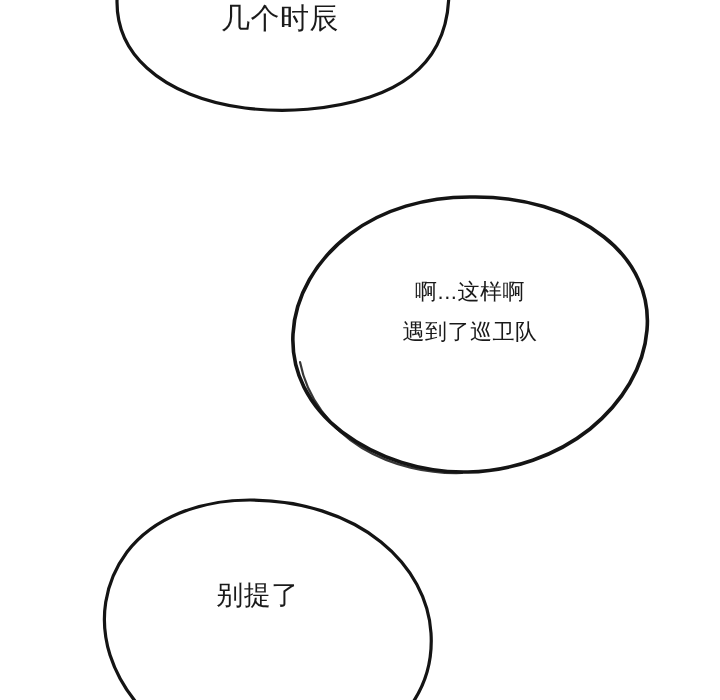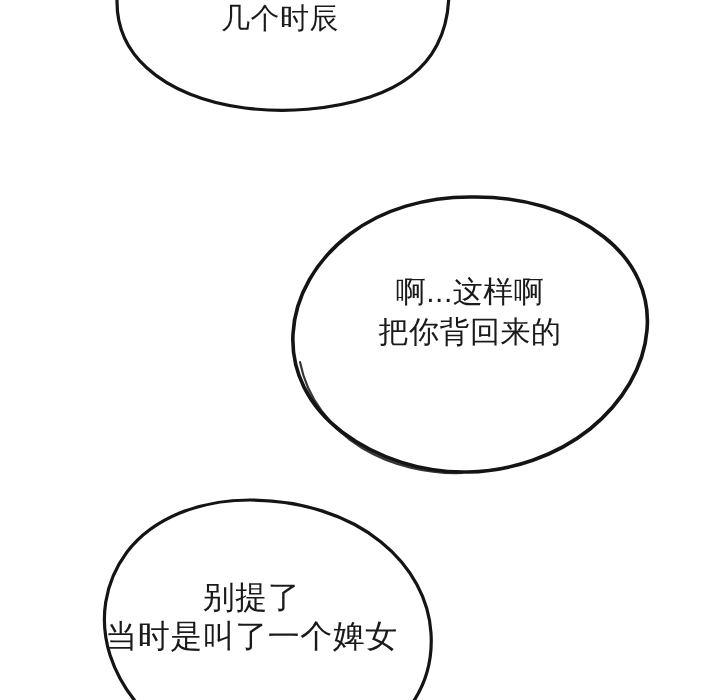--- a/index.html
+++ b/index.html
@@ -44,31 +44,32 @@
     width: 560px;
     font-size: 29px;
     line-height: 36px;
   }
 
   
   #bubble2-text {
     left: 290px;
     top: 272px;
     width: 360px;
-    font-size: 30px;
+    font-size: 22px;
     line-height: 40px;
   }
 
   
   #bubble3-text {
-    left: 44px;
+    left: 50px;
     top: 578px;
     width: 415px;
-    font-size: 32px;
+    font-size: 27px;
     line-height: 39px;
+    font-family: Liberation Mono, monospace;
   }
 </style>
 </head>
 <body>
 
 <div id="panel">
 
   <svg class="bubble-layer" viewBox="0 0 720 700" width="720" height="700" xmlns="http://www.w3.org/2000/svg">
     <defs>
       <style>
@@ -119,21 +120,20 @@
                C 153 518, 199 500, 250 500 Z"></path>
     </g>
   </svg>
 
   <div class="bubble-text" id="bubble1-text">
     <span class="line">几个时辰</span>
   </div>
 
   <div class="bubble-text" id="bubble2-text">
     <span class="line">啊...这样啊</span>
-    <span class="line">把你背回来的</span>
+    <span class="line">遇到了巡卫队</span>
   </div>
 
   <div class="bubble-text" id="bubble3-text">
     <span class="line">别提了</span>
-    <span class="line">当时是叫了一个婢女</span>
   </div>
 
 </div>
 
 </body></html>

